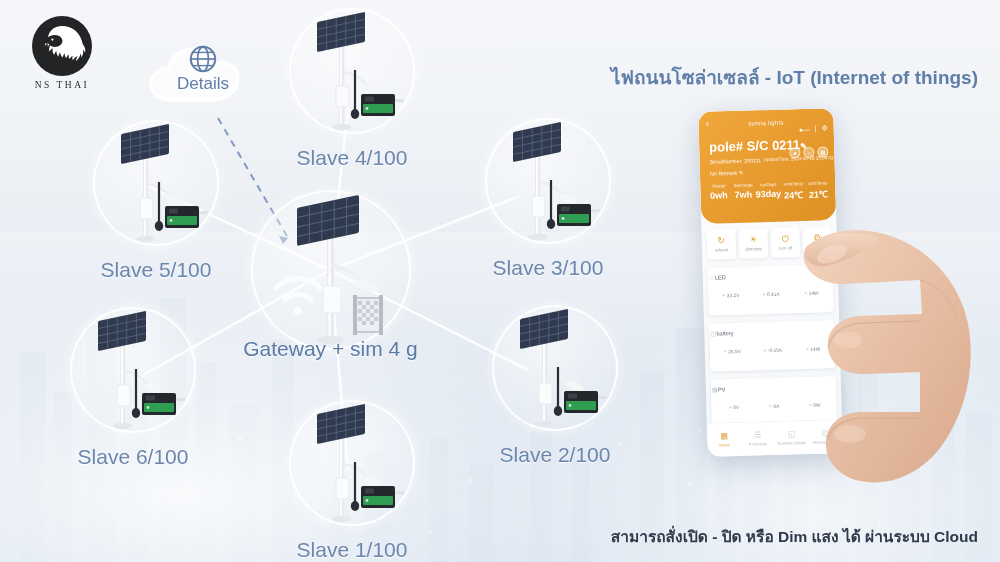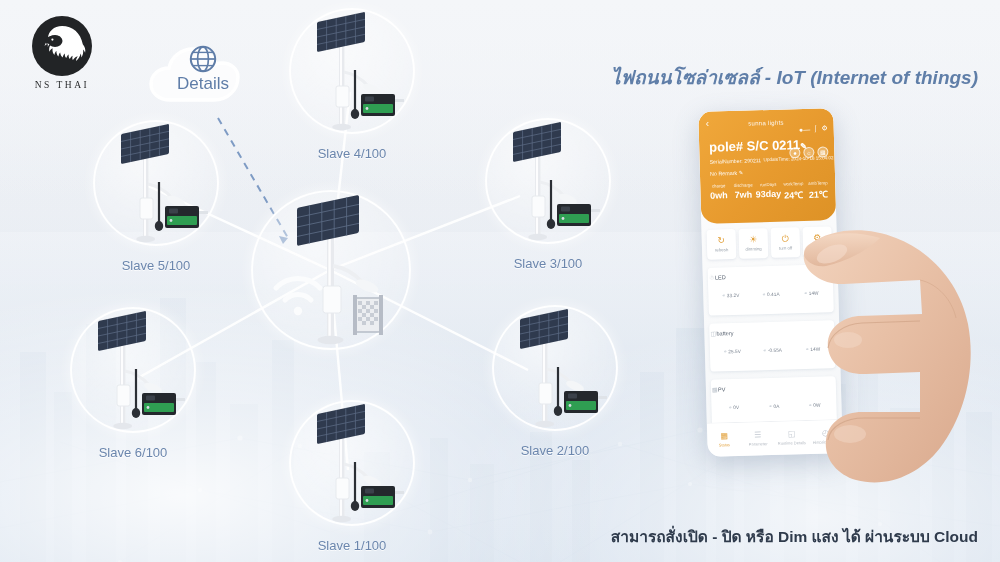--- a/index.html
+++ b/index.html
@@ -41,40 +41,40 @@
     position:absolute; left:18px; top:10px; width:88px; height:88px;
   }
   .title-main{
     position:absolute; right:22px; top:12px;
     font-size:41px; font-weight:bold; font-style:italic;
     color:#5578a8; letter-spacing:.2px; white-space:nowrap;
     text-shadow:0 1px 0 rgba(255,255,255,.9);
   }
   .title-sub{
     position:absolute; right:22px; top:62px;
-    font-size:19px; font-style:italic; font-weight:600;
+    font-size:19px; font-weight:600;
     color:#5f7ea8; white-space:nowrap;
   }
 
   
   .diagram{ position:absolute; left:0; top:0; width:660px; height:562px; }
   .links{ position:absolute; inset:0; }
 
   .node{ position:absolute; }
   .node .ring{
     position:absolute; left:0; top:0;
     border-radius:50%;
     border:2px solid rgba(255,255,255,.95);
     background:radial-gradient(circle at 40% 35%, rgba(255,255,255,.55), rgba(255,255,255,.12) 70%, rgba(255,255,255,0));
     box-shadow:0 0 14px rgba(255,255,255,.55);
   }
   .node .art{ position:absolute; left:0; top:0; }
   .node .label{
     position:absolute; left:50%; transform:translateX(-50%);
-    font-size:13px; color:#6b86ad; white-space:nowrap;
+    font-size:21px; color:#6b86ad; white-space:nowrap;
     text-shadow:0 1px 0 rgba(255,255,255,.8);
   }
   .node.gateway .label{ font-size:21px; color:#5c7aa6; }
 
   
   .cloud{ position:absolute; left:140px; top:30px; width:126px; height:84px; }
   .cloud .ctext{
     position:absolute; left:0; top:44px; width:126px; text-align:center;
     font-size:17px; color:#5f7da8;
   }
@@ -315,20 +315,21 @@
             <rect x="3" y="19" width="4" height="4"></rect>
               <rect x="11" y="19" width="4" height="4"></rect>
               <rect x="19" y="19" width="4" height="4"></rect>
             <rect x="7" y="23" width="4" height="4"></rect>
               <rect x="15" y="23" width="4" height="4"></rect>
           </g>
           <rect x="-2" y="-3" width="4" height="40" fill="#b6bcc6"></rect>
           <rect x="24" y="-3" width="4" height="40" fill="#b6bcc6"></rect>
         </g>
       </svg>
+      <div class="label" style="top:147px">Gateway + sim 4 g</div>
     </div>
 
     <div class="node" style="left:277px;top:8px;width:150px;height:170px">
       <div class="ring" style="width:126px;height:126px;left:12px"></div>
       <svg class="art" viewBox="0 0 150 140" style="width:150px;height:140px">
         <rect x="62" y="38" width="5.4" height="80" rx="2.4" fill="#e8eaee"></rect>
           <rect x="63" y="38" width="2" height="80" fill="#fdfdfe"></rect>
         <ellipse cx="64.7" cy="119" rx="9.5" ry="3.2" fill="#e4e7ec"></ellipse>
         <path d="M67 64 C78 66 85 71 91 78" stroke="#edeff2" stroke-width="3.2" fill="none"></path>
         <ellipse cx="95" cy="81" rx="9.5" ry="4" fill="#f4f6f8" transform="rotate(22 95 81)"></ellipse>

